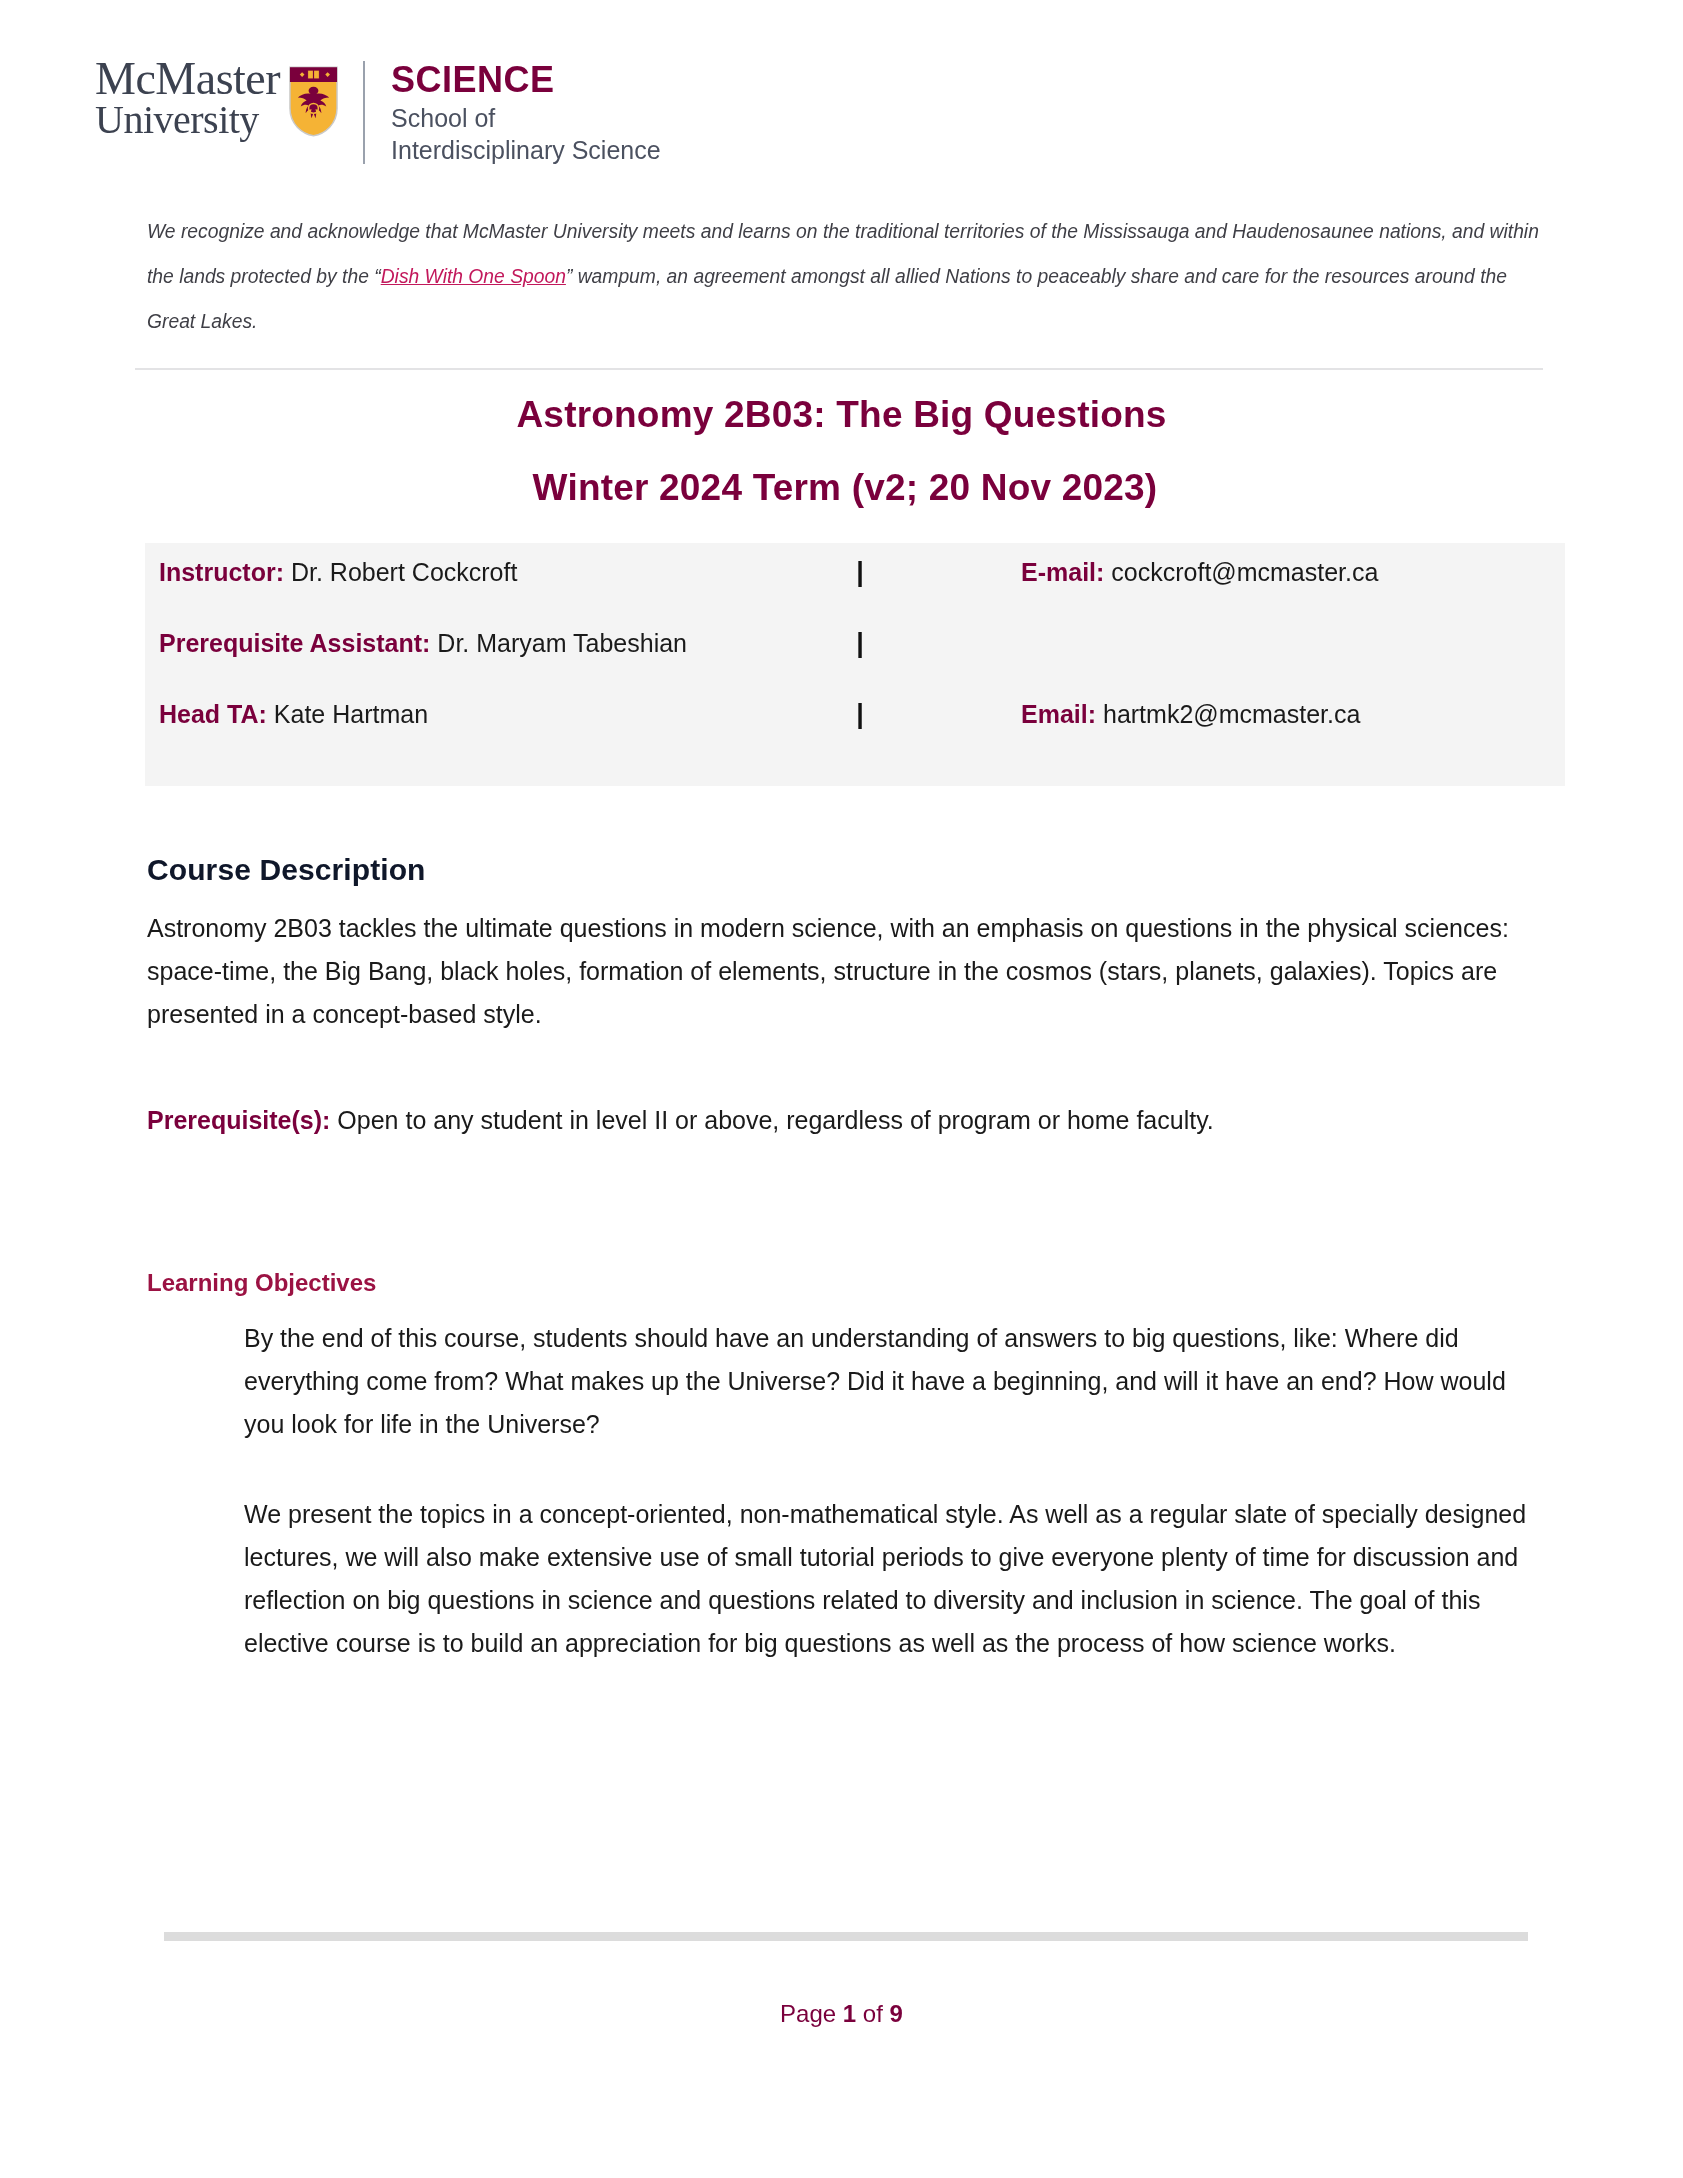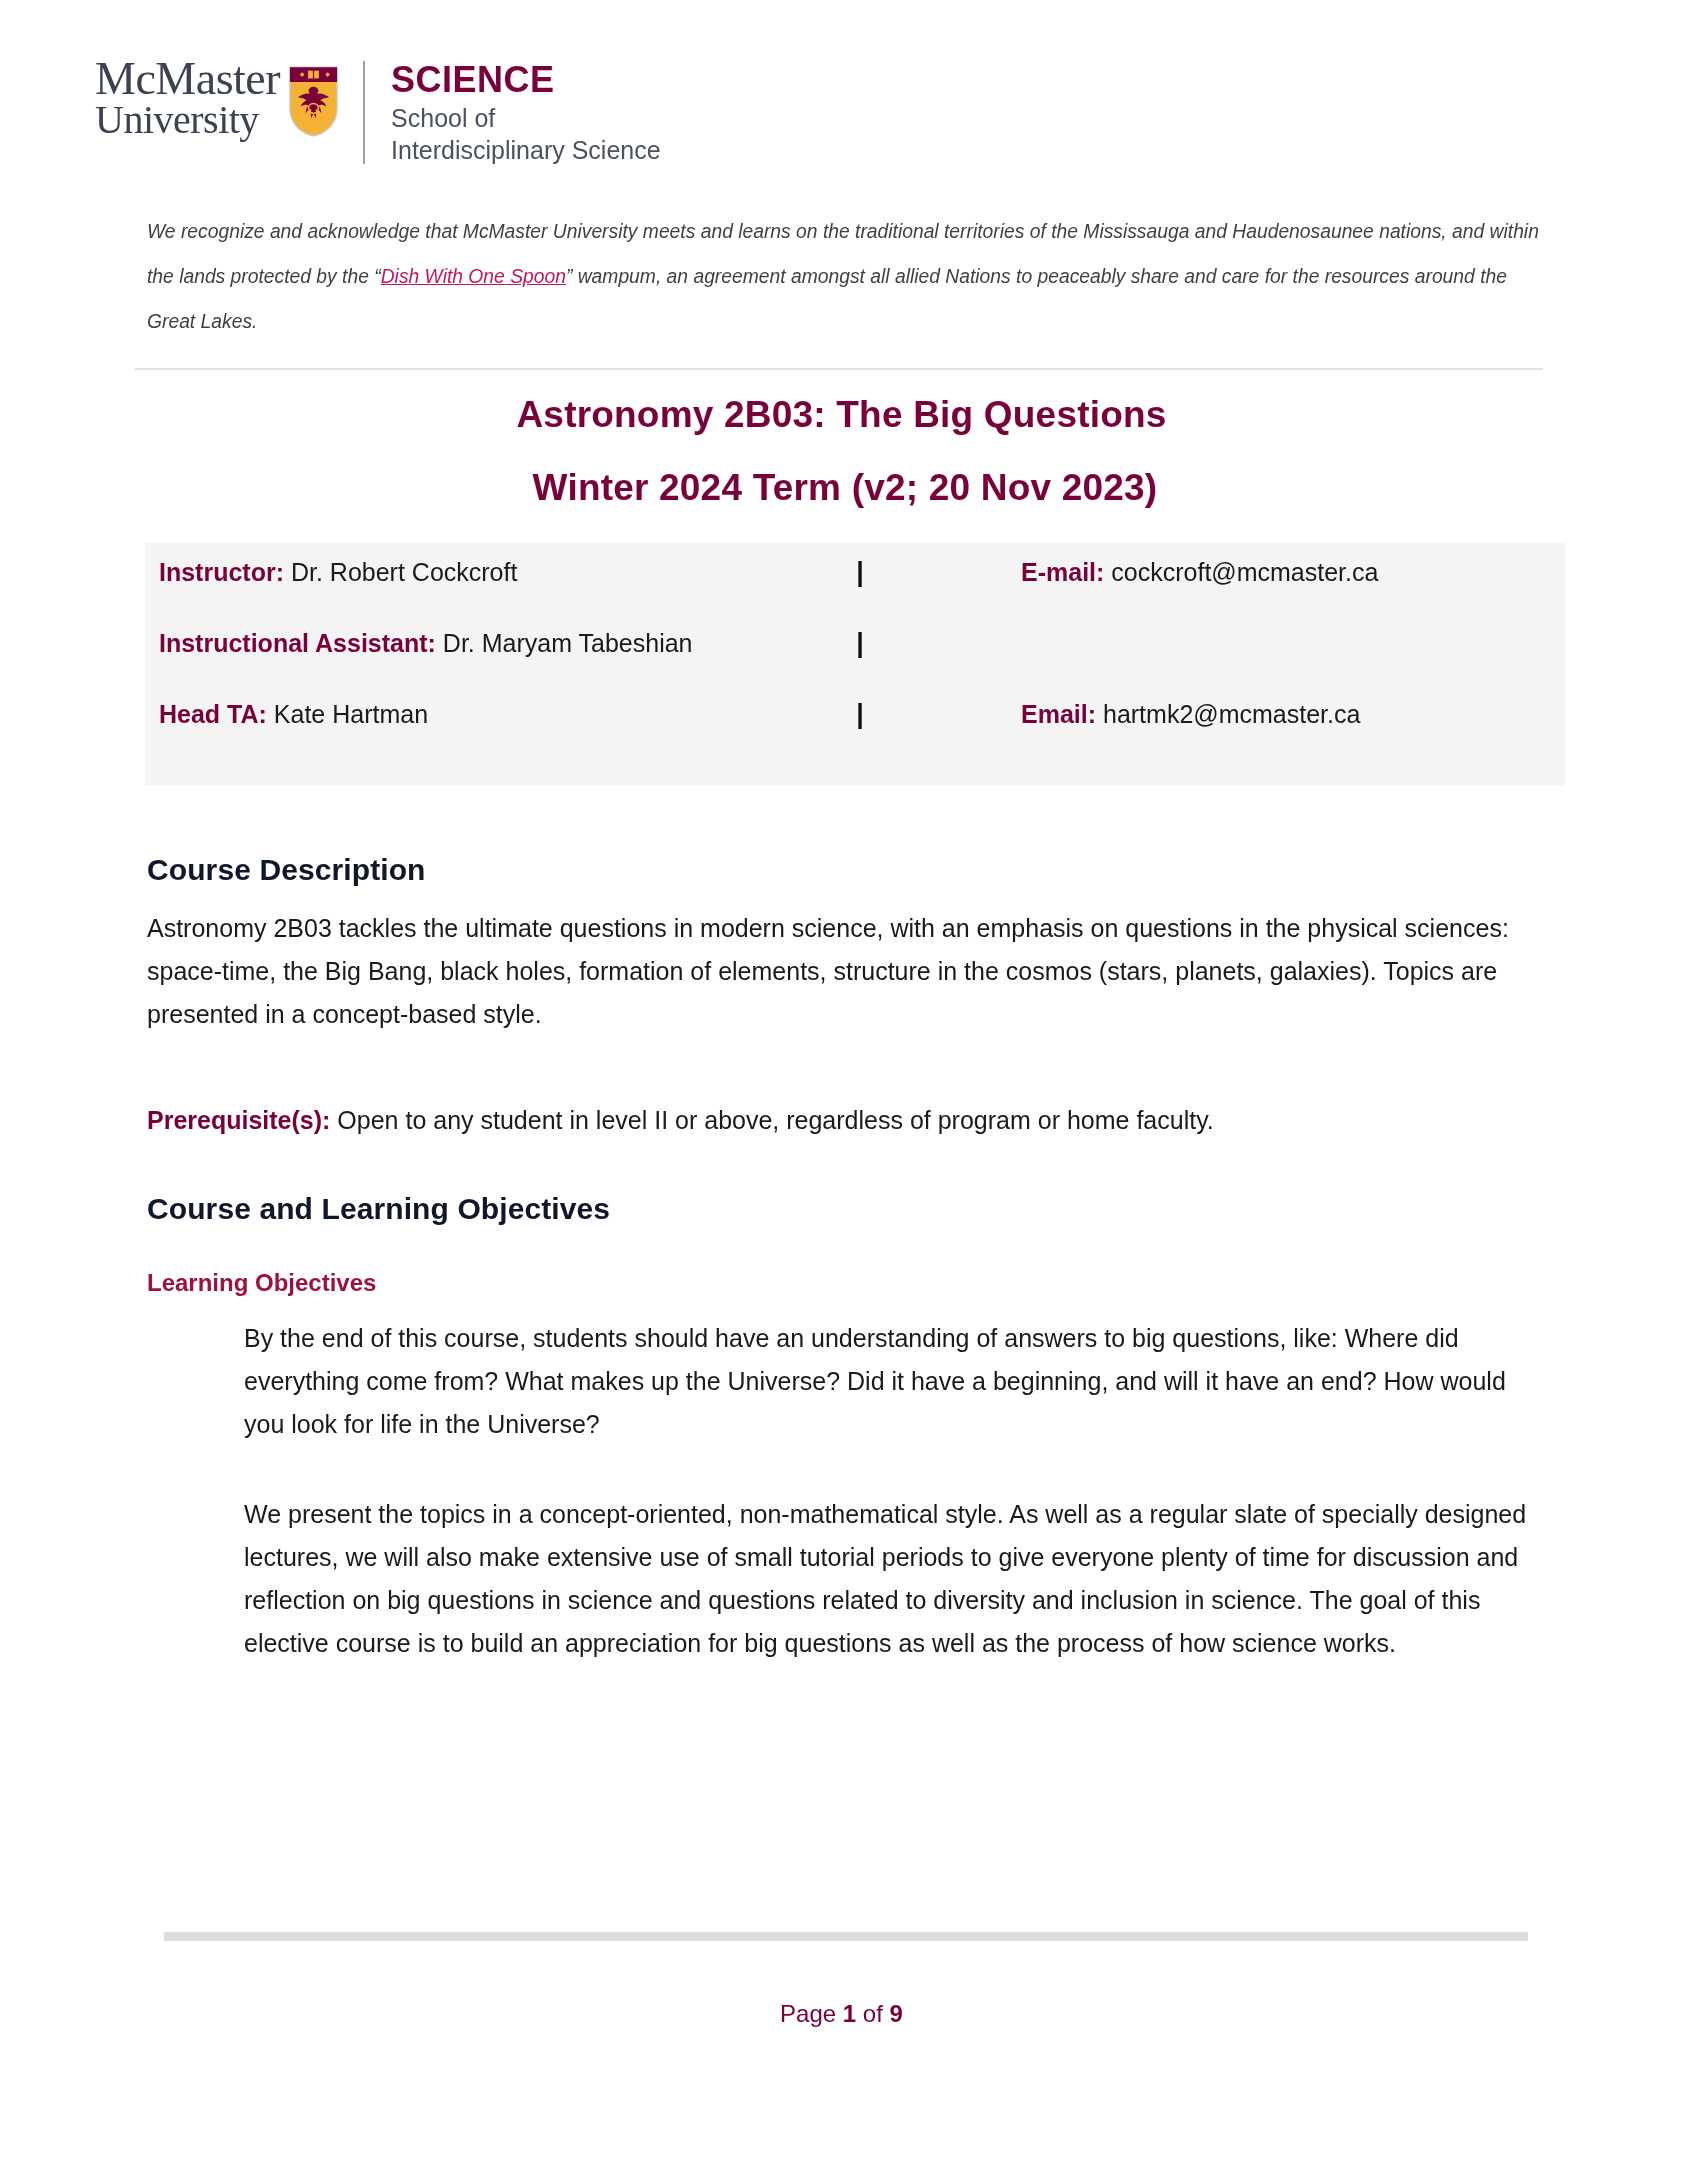--- a/index.html
+++ b/index.html
@@ -293,21 +293,21 @@
       </div>
       <div class="info-pipe">|</div>
       <div class="info-right">
         <span class="lbl">E-mail:</span>
         <span class="val">cockcroft@mcmaster.ca</span>
       </div>
     </div>
 
     <div class="info-row">
       <div class="info-left">
-        <span class="lbl">Instructional Assistant:</span>
+        <span class="lbl">Prerequisite Assistant:</span>
         <span class="val">Dr. Maryam Tabeshian</span>
       </div>
       <div class="info-pipe">|</div>
     </div>
 
     <div class="info-row">
       <div class="info-left">
         <span class="lbl">Head TA:</span>
         <span class="val">Kate Hartman</span>
       </div>
@@ -322,21 +322,20 @@
 
   <h2 class="section" style="top:853px;">Course Description</h2>
 
   <div class="body-par" style="top:907px;">Astronomy 2B03 tackles the ultimate questions in modern science, with an emphasis on questions in the physical sciences: space-time, the Big Bang, black holes, formation of elements, structure in the cosmos (stars, planets, galaxies). Topics are presented in a concept-based style.</div>
 
   <div class="body-par" style="top:1099px;">
     <span class="lbl">Prerequisite(s):</span>
     <span class="val">Open to any student in level II or above, regardless of program or home faculty.</span>
   </div>
 
-  <h2 class="section" style="top:1192px;">Course and Learning Objectives</h2>
 
   <h3 class="subsection" style="top:1269px;">Learning Objectives</h3>
 
   <div class="body-indent" style="top:1317px;">By the end of this course, students should have an understanding of answers to big questions, like:  Where did everything come from? What makes up the Universe? Did it have a beginning, and will it have an end? How would you look for life in the Universe?</div>
 
   <div class="body-indent" style="top:1493px;">We present the topics in a concept-oriented, non-mathematical style. As well as a regular slate of specially designed lectures, we will also make extensive use of small tutorial periods to give everyone plenty of time for discussion and reflection on big questions in science and questions related to diversity and inclusion in science. The goal of this elective course is to build an appreciation for big questions as well as the process of how science works.</div>
 
   <div class="footer-rule"></div>
   <div class="footer-text">
     <span>Page</span>

